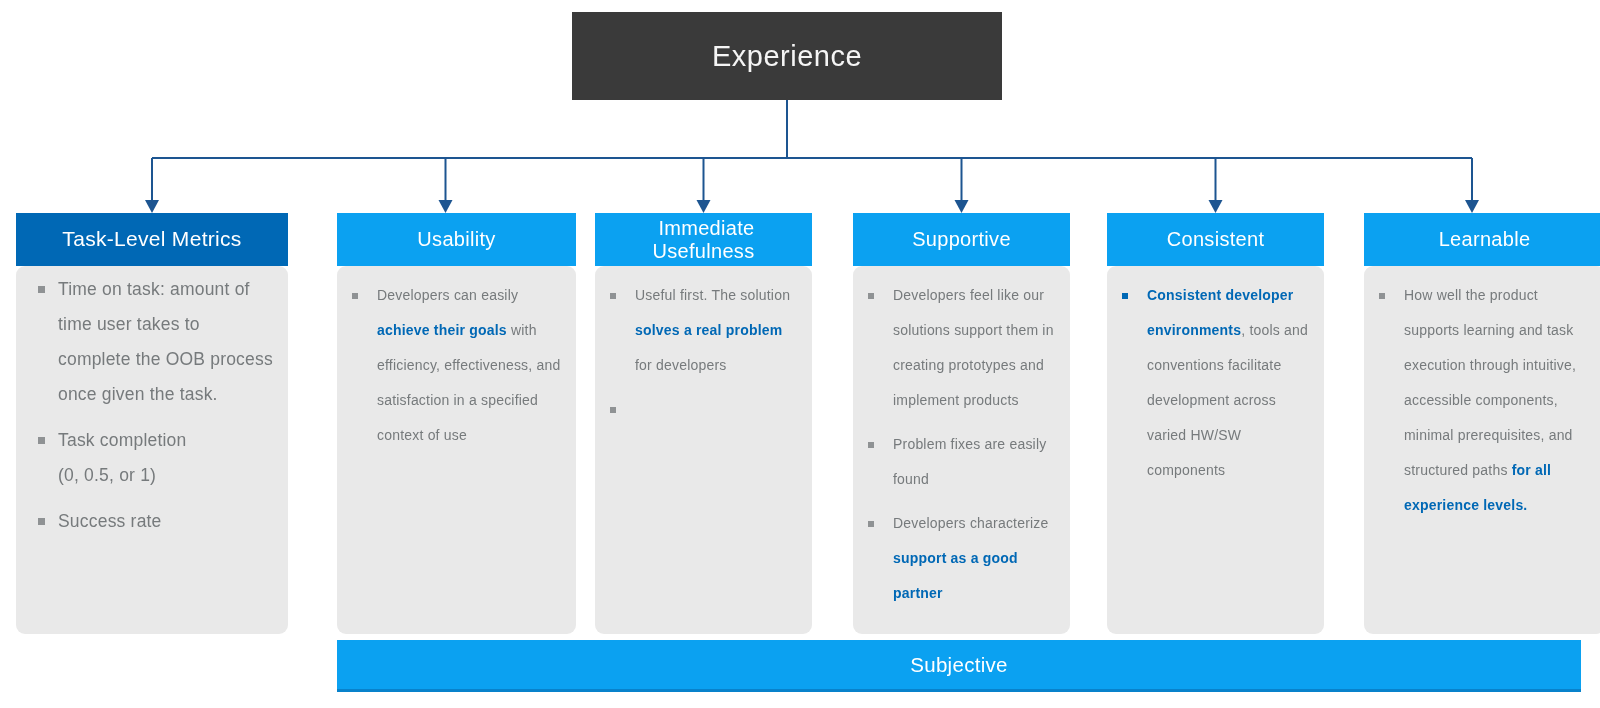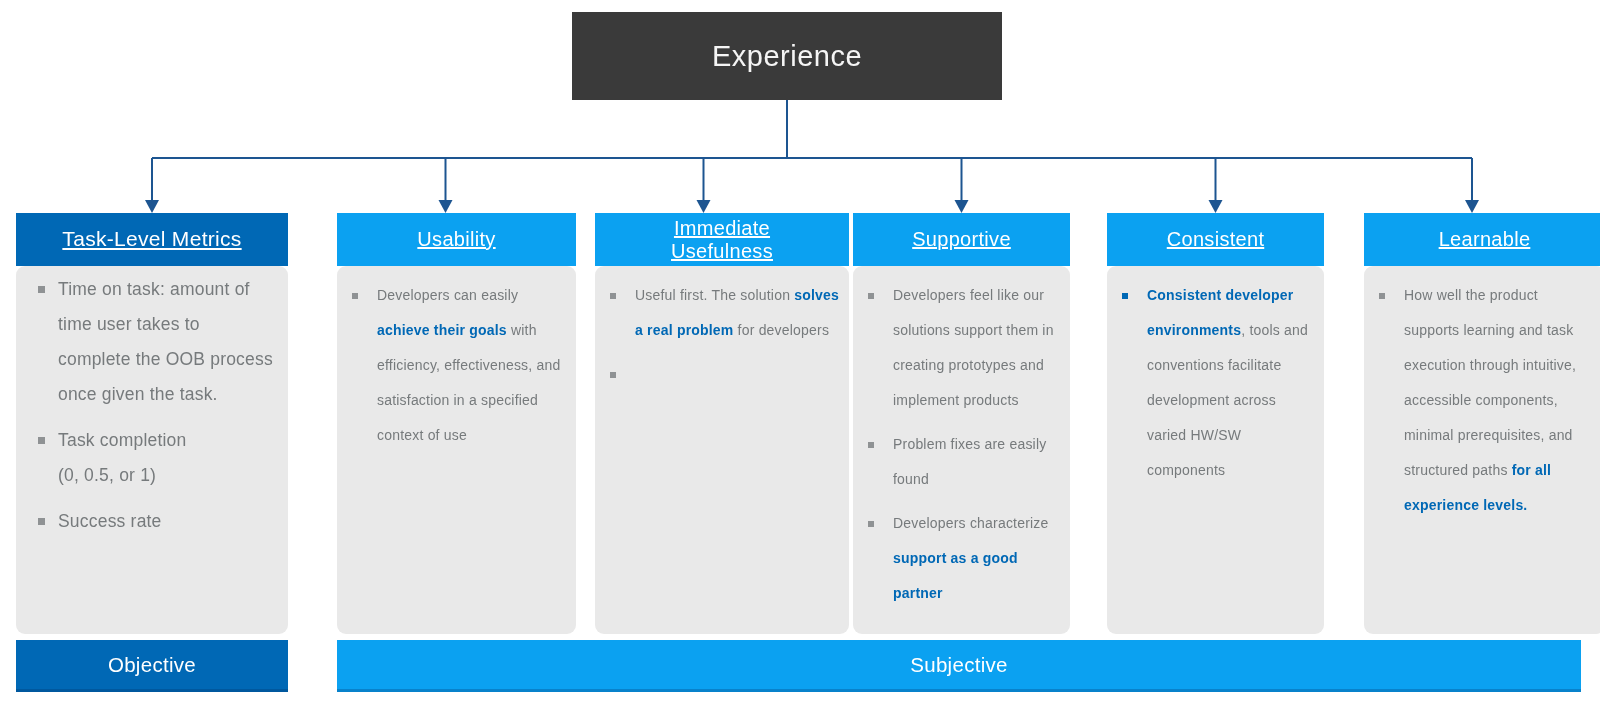--- a/index.html
+++ b/index.html
@@ -13,28 +13,28 @@
 
   .top-box{position:absolute;left:572px;top:12px;width:430px;height:88px;
     background:var(--dark_box);display:flex;align-items:center;justify-content:center;}
   .top-box .title{color:#f5f5f5;font-size:29px;letter-spacing:0.5px;}
 
   svg.connectors{position:absolute;left:0;top:0;pointer-events:none;}
 
   .column{position:absolute;top:213px;}
   .col1{left:16px;width:272px;}
   .col2{left:337px;width:239px;}
-  .col3{left:595px;width:254px;}
+  .col3{left:595px;width:217px;}
   .col4{left:853px;width:217px;}
   .col5{left:1107px;width:217px;}
   .col6{left:1364px;width:241px;}
 
   .col-header{height:53px;display:flex;align-items:center;justify-content:center;
     background:var(--light_blue);color:var(--header_text);font-size:20px;
-    text-align:center;line-height:1.15;white-space:pre-line;letter-spacing:0.3px;text-decoration:underline;}
+    text-align:right;line-height:1.15;white-space:pre-line;letter-spacing:0.3px;}
   .col1 .col-header{background:var(--primary_blue);font-size:21px;}
 
   .col-body{height:368px;background:var(--body_bg);box-sizing:border-box;
     padding:12px 10px 0 15px;color:var(--body_text);font-size:14px;letter-spacing:0.2px;border-radius:9px;}
   .col1 .col-body{padding:6px 12px 0 22px;font-size:17.5px;}
 
   .bullet-item{display:flex;margin-bottom:9px;}
   .col1 .bullet-item{margin-bottom:11px;}
   .bullet-marker{flex:0 0 6px;width:6px;height:6px;background:var(--marker_gray);
     margin:14.5px 19px 0 0;}
@@ -153,20 +153,17 @@
   <div class="column col6">
     <div class="col-header">Learnable</div>
     <div class="col-body">
         <div class="bullet-item">
           <span class="bullet-marker"></span>
           <span class="bullet-text"><span>How well the product supports learning and task execution through intuitive, accessible components, minimal prerequisites, and structured paths </span><span class="em">for all experience levels.</span></span>
         </div>
       </div>
   </div>
 
-  <div class="bar bar-objective">
-    <span>Objective</span>
-  </div>
   <div class="bar bar-subjective">
     <span>Subjective</span>
   </div>
 
 </div>
 
 </body></html>

